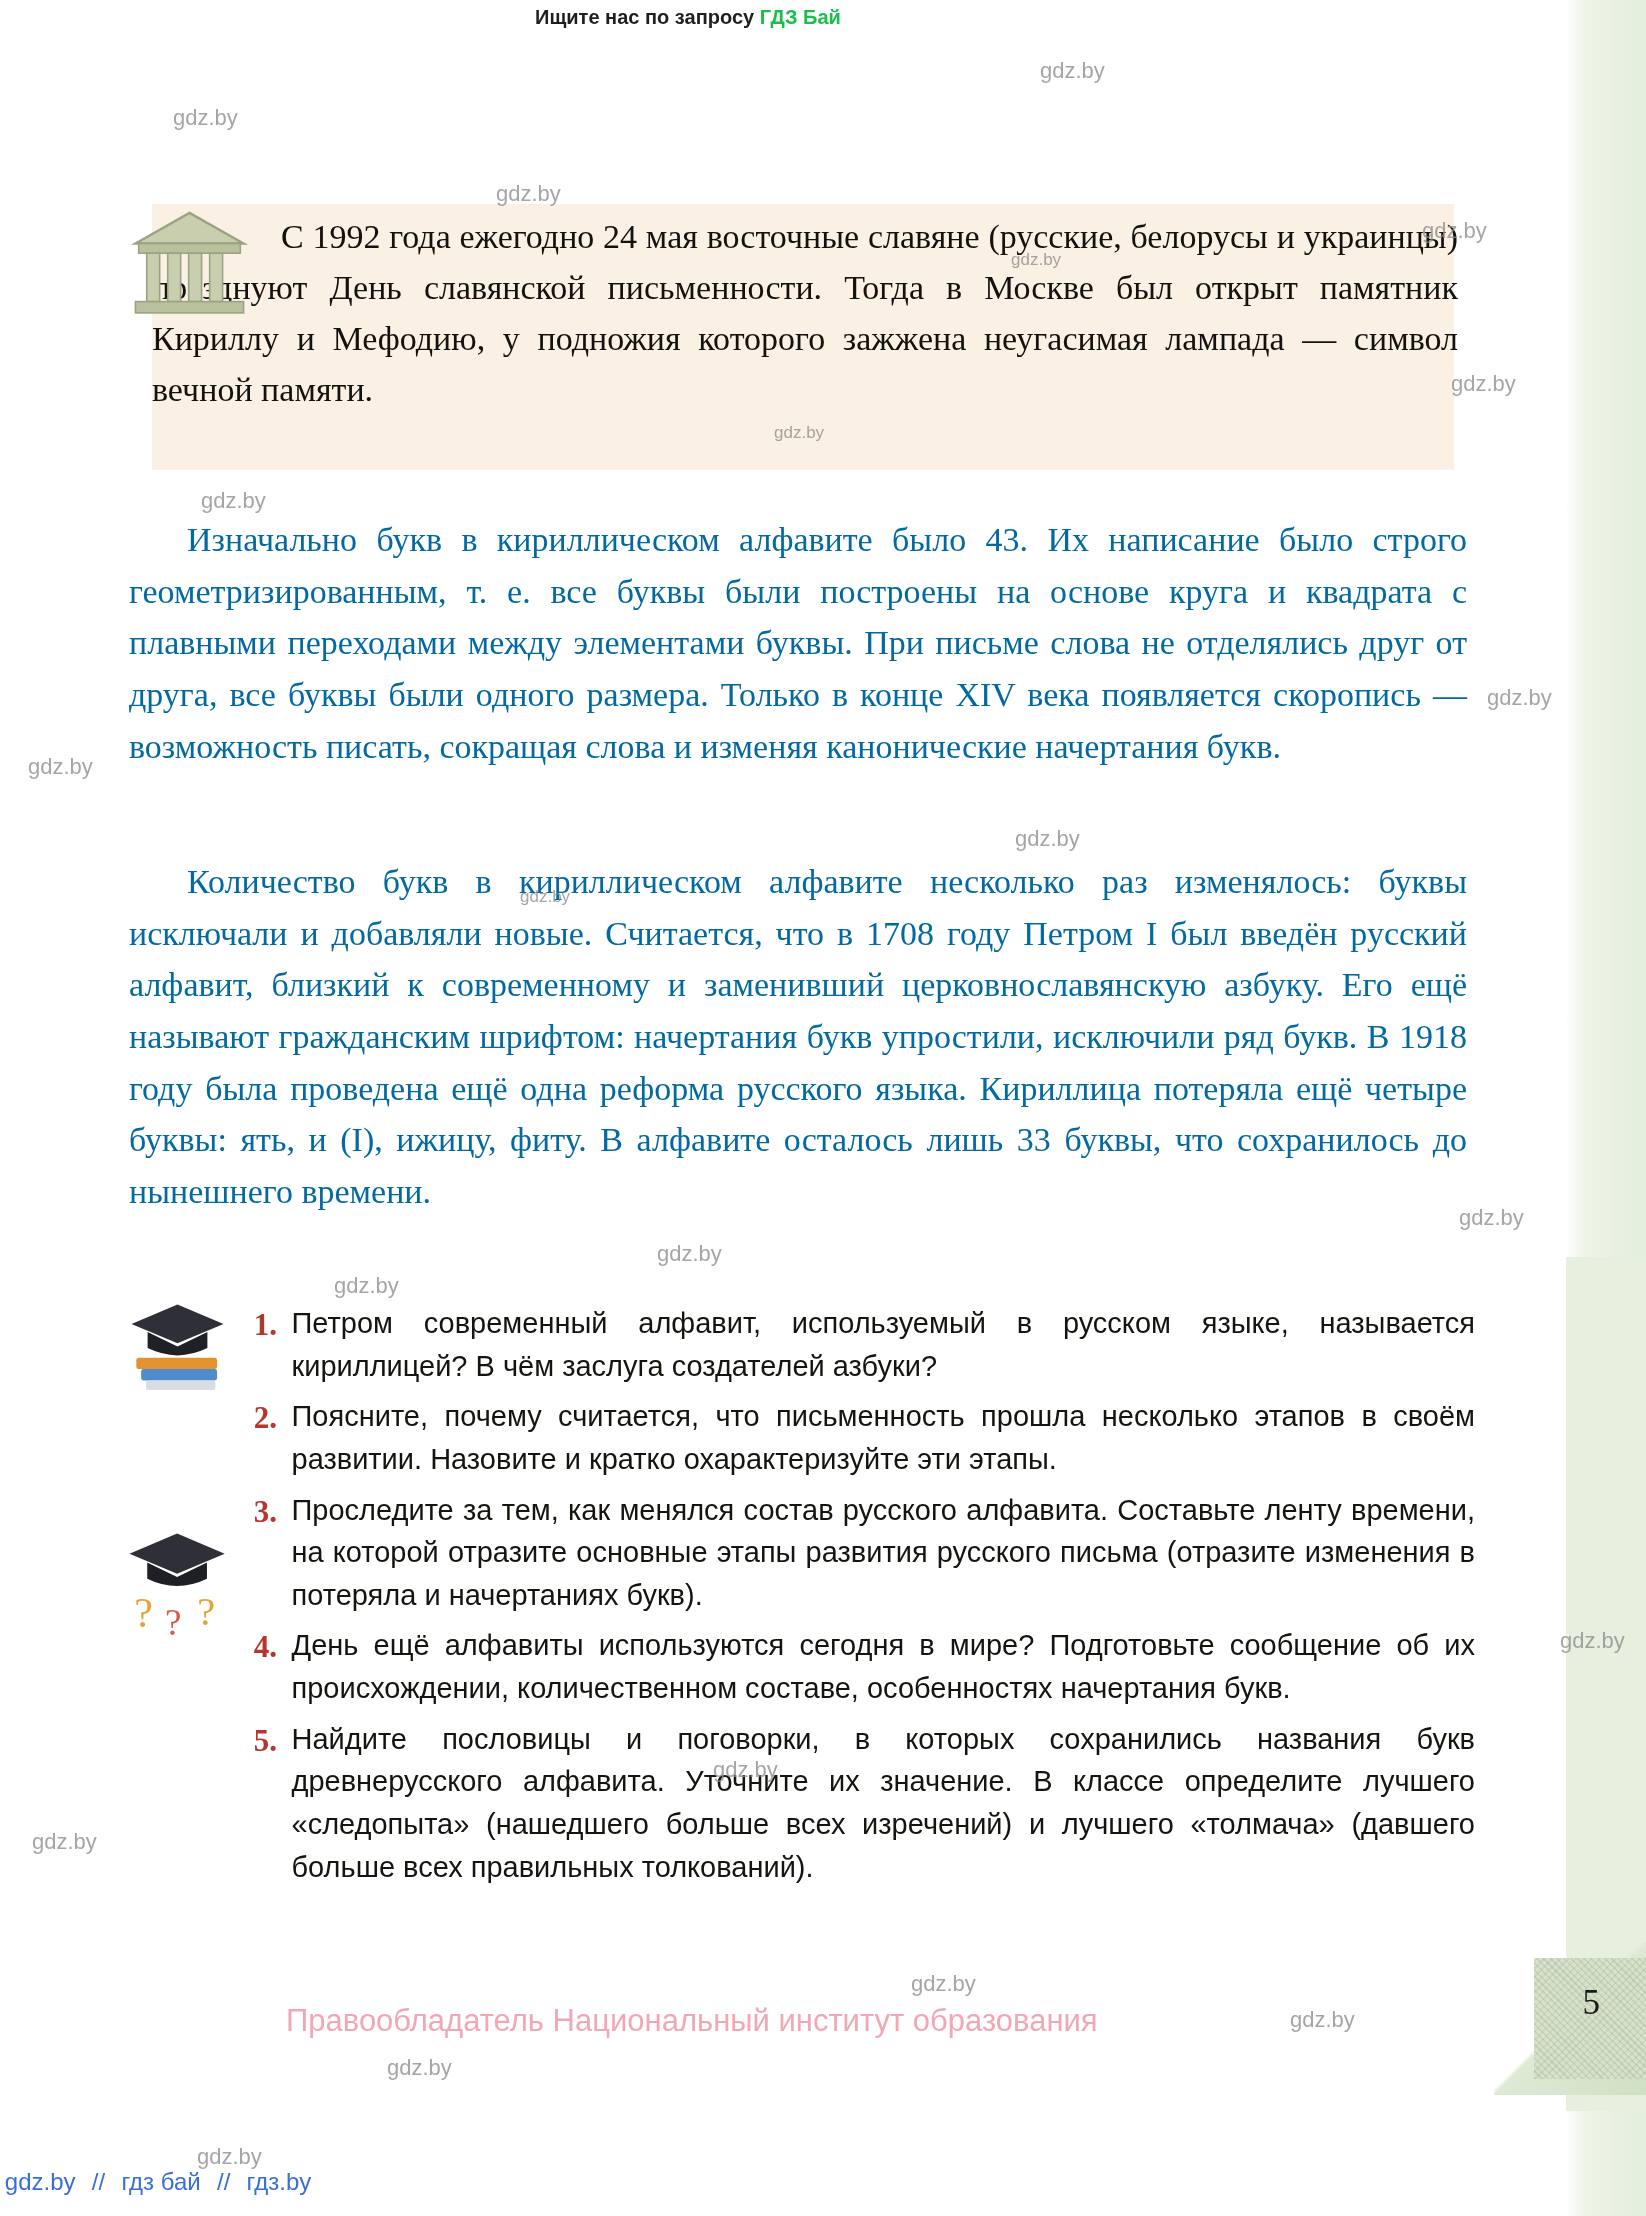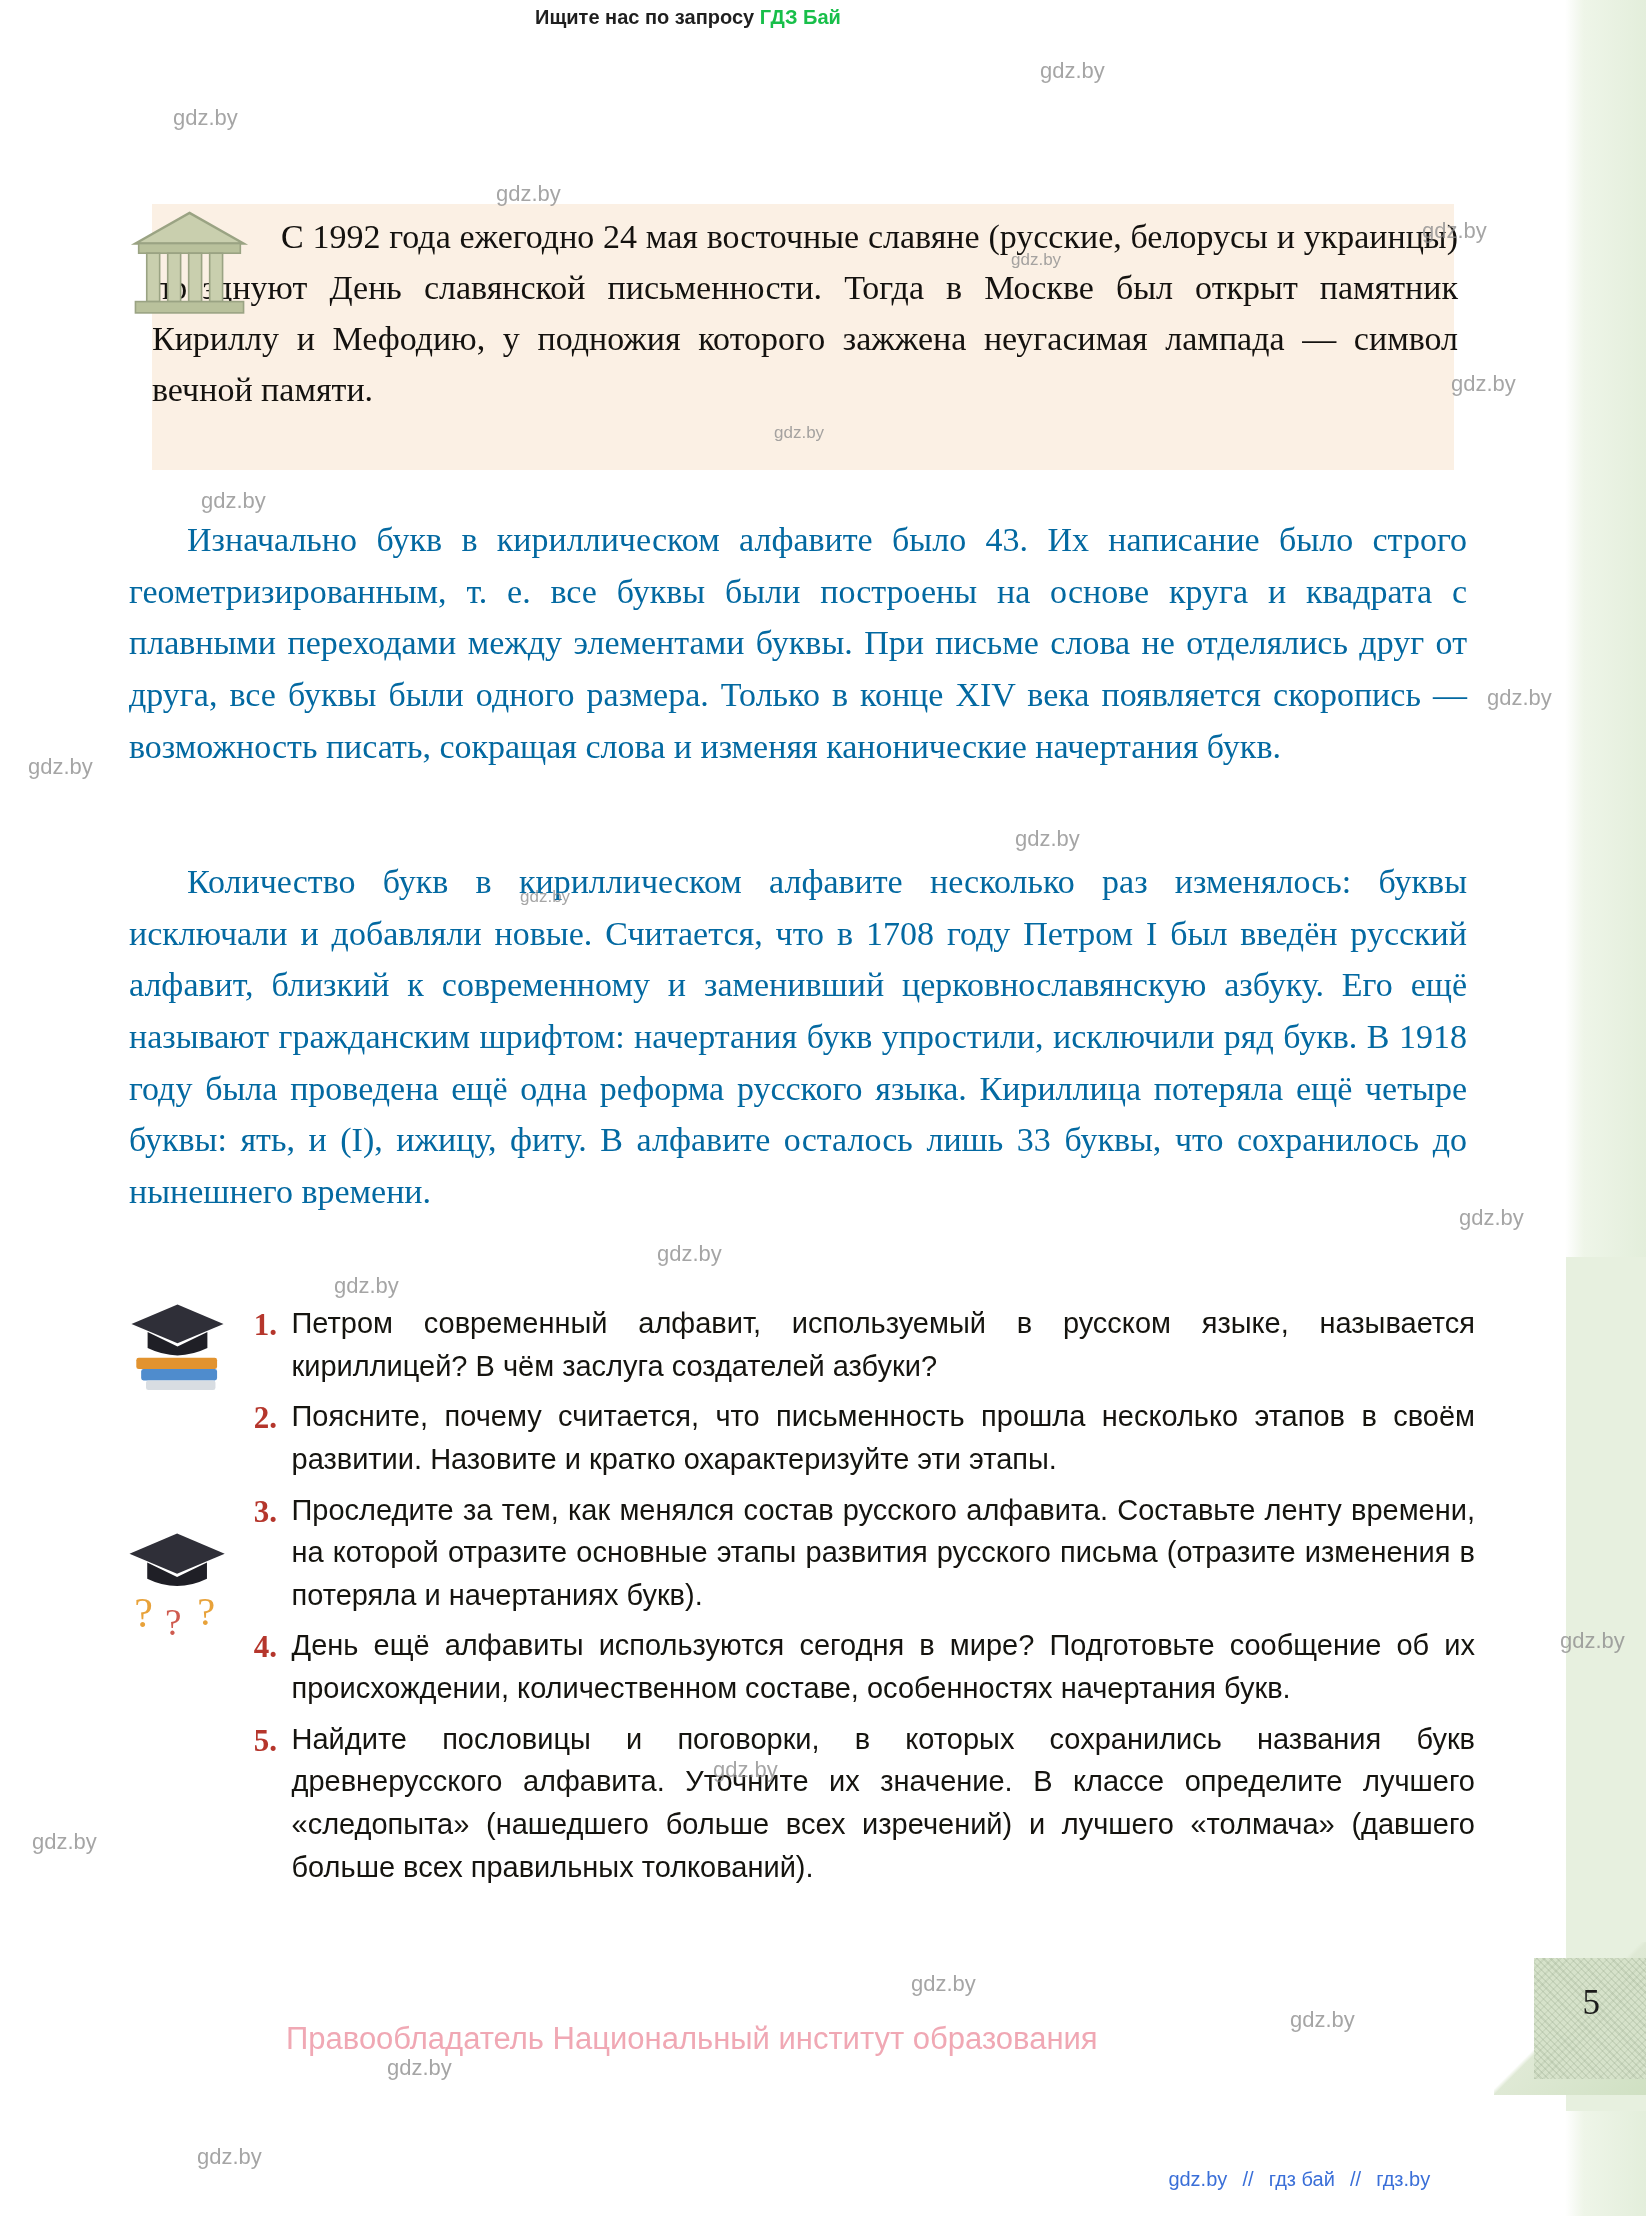--- a/index.html
+++ b/index.html
@@ -107,33 +107,33 @@
   
   .cap-icon { position:absolute; z-index:4; }
   #cap1 { left:125px; top:1298px; width:105px; height:97px; }
   #cap2 { left:123px; top:1527px; width:109px; height:113px; }
 
   
   .copyright {
     position:absolute; left:286px; top:2003px; width:1128px;
     font-family:"Liberation Sans", sans-serif;
     font-size:31px; color:#f0a8b4;
-    z-index:4; white-space:nowrap;margin-top:18px;
+    z-index:4; white-space:nowrap;
   }
   .page-num {
     position:absolute; right:47px; top:1983px;
     font-size:35px; color:#1a1a1a;
     font-family:"Liberation Serif", serif;
     z-index:4;
   }
   .bottom-links {
     position:absolute; left:0; top:2168px; width:1435px;
-    text-align:right;
-    font-family:"Liberation Sans", sans-serif;
-    font-size:20px; color:#3a6fd8;
+    text-align:left;
+    font-family:"Liberation Sans", sans-serif;
+    font-size:24px; color:#3a6fd8;
     z-index:6;
   }
   .bottom-links span { margin:0 4.8px; }
   .sep { color:#3a6fd8; }
 </style>
 </head>
 <body>
 
 <div class="green-edge"></div>
 <div class="green-band"></div>

